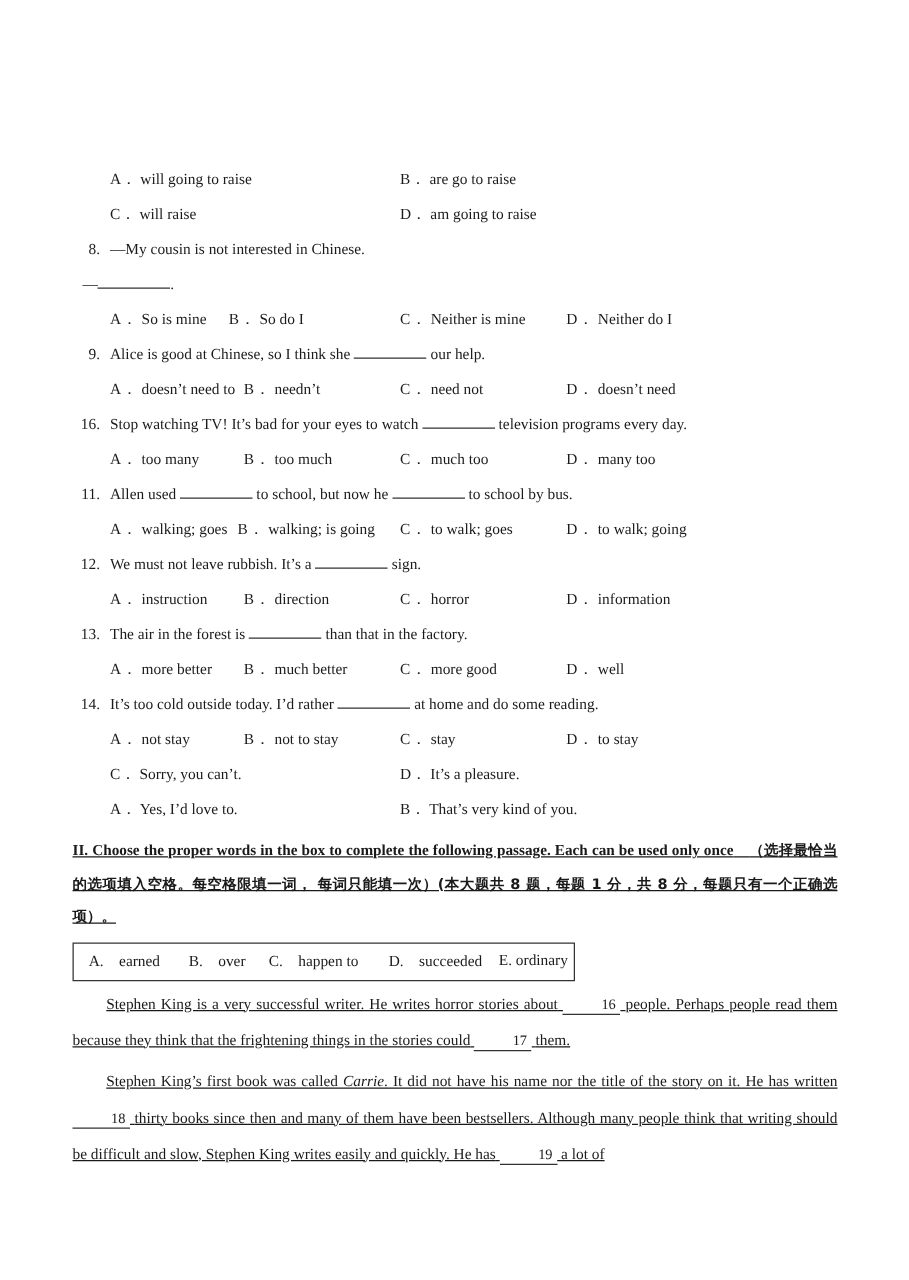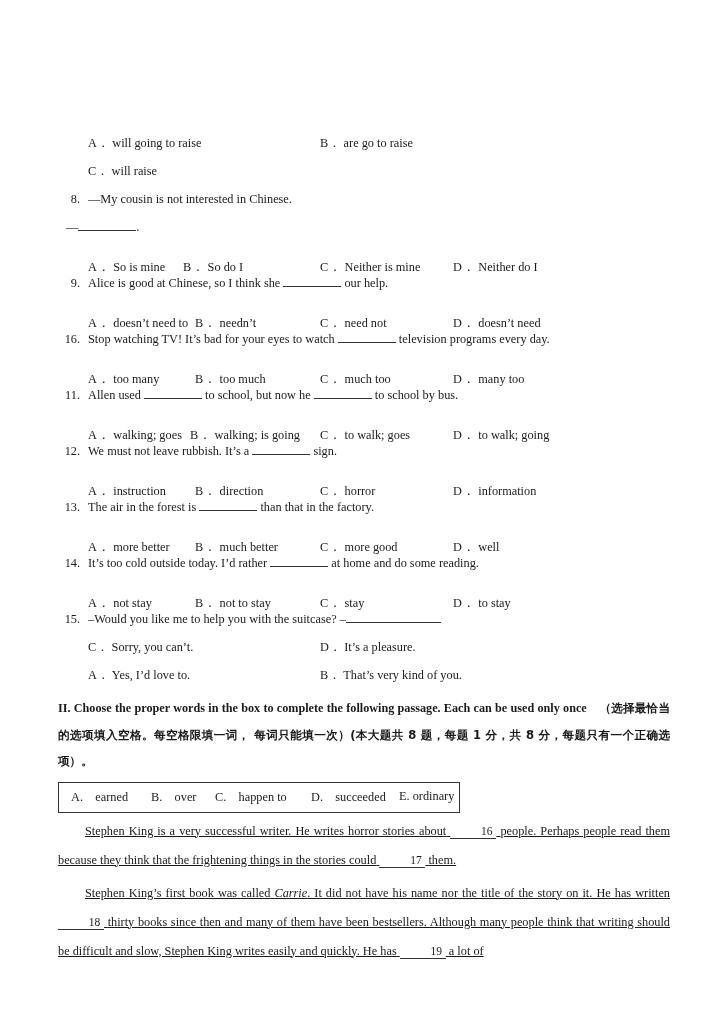--- a/index.html
+++ b/index.html
@@ -60,21 +60,21 @@
 
   
   .opts {
     position: relative;
     height: 28px;
     font-size: 12.3px;
     line-height: 28px;
   }
   .opt {
     position: absolute;
-    top: 12px;
+    top: 0;
     white-space: nowrap;
   }
   .opt .lbl { letter-spacing: 0.5px; }
   .opt .lbl::after { content: ""; }
 
   
   .opts2 { position: relative; height: 28px; font-size: 12.3px; line-height: 28px; }
   .opts2 .colA { position: absolute; left: 30px; top: 0; white-space: nowrap; }
   .opts2 .colB { position: absolute; left: 262px; top: 0; white-space: nowrap; }
 
@@ -97,20 +97,21 @@
     vertical-align: baseline;
   }
 
   
   .sec-head {
     font-weight: bold;
     font-size: 12.2px;
     line-height: 26.5px;
     text-align: justify;
     margin-top: 6px;
+    text-decoration: underline;
   }
   .cn { font-family: "DejaVu Sans", "Liberation Sans", sans-serif; font-size: 11.6px; }
 
   
   .wordbox {
     border: 1px solid #333;
     margin-top: 7px;
     margin-left: 0px;
     width: 402px;
     height: 31px;
@@ -153,20 +154,21 @@
 
 <div class="page">
   <div class="content">
 
     <div class="opts2">
       <span class="colA"><span>A．</span> <span>will going to raise</span></span>
       <span class="colB"><span>B．</span> <span>are go to raise</span></span>
     </div>
     <div class="opts2">
       <span class="colA"><span>C．</span> <span>will raise</span></span>
+      <span class="colB"><span>D．</span> <span>am going to raise</span></span>
     </div>
 
     <div class="q">
       <div class="q-stem">
         <span class="q-num">8.</span><span>—My cousin is not interested in Chinese.</span>
       </div>
       <div class="q-line2">
         <span>—</span><span class="blank w1"></span><span>.</span>
       </div>
       <div class="opts">
@@ -243,23 +245,20 @@
       </div>
       <div class="opts">
         <span class="opt" style="left:30px"><span class="lbl">A．</span> <span>not stay</span></span>
         <span class="opt" style="left:137px"><span class="lbl">B．</span> <span>not to stay</span></span>
         <span class="opt" style="left:262px"><span class="lbl">C．</span> <span>stay</span></span>
         <span class="opt" style="left:395px"><span class="lbl">D．</span> <span>to stay</span></span>
       </div>
     </div>
 
     <div class="q">
-      <div class="q-stem">
-        <span class="q-num">15.</span><span>–Would you like me to help you with the suitcase? –</span><span class="blank w2"></span>
-      </div>
       <div class="opts2">
         <span class="colA"><span class="lbl">C．</span> <span>Sorry, you can’t.</span></span>
         <span class="colB"><span class="lbl">D．</span> <span>It’s a pleasure.</span></span>
       </div>
       <div class="opts2">
         <span class="colA"><span class="lbl">A．</span> <span>Yes, I’d love to.</span></span>
         <span class="colB"><span class="lbl">B．</span> <span>That’s very kind of you.</span></span>
       </div>
     </div>
 

